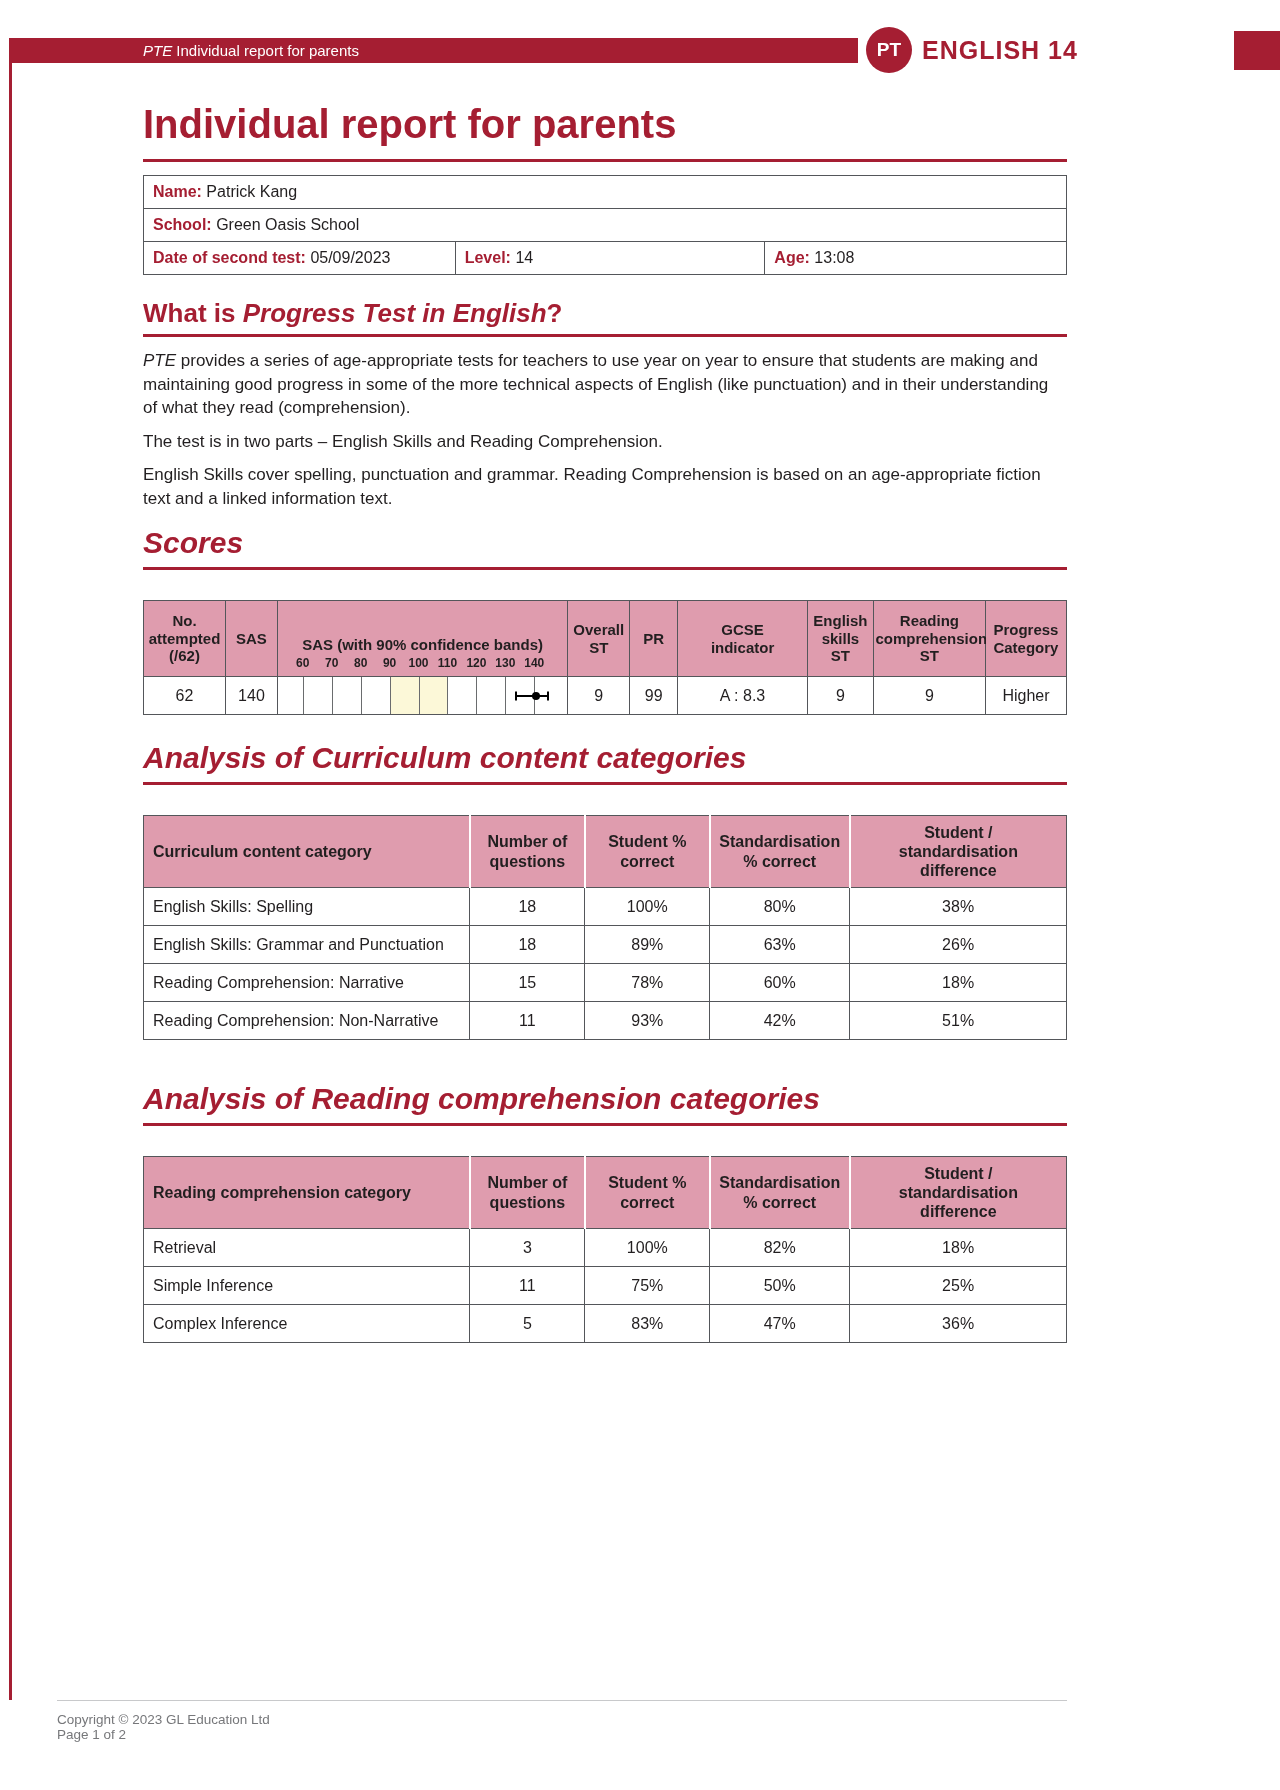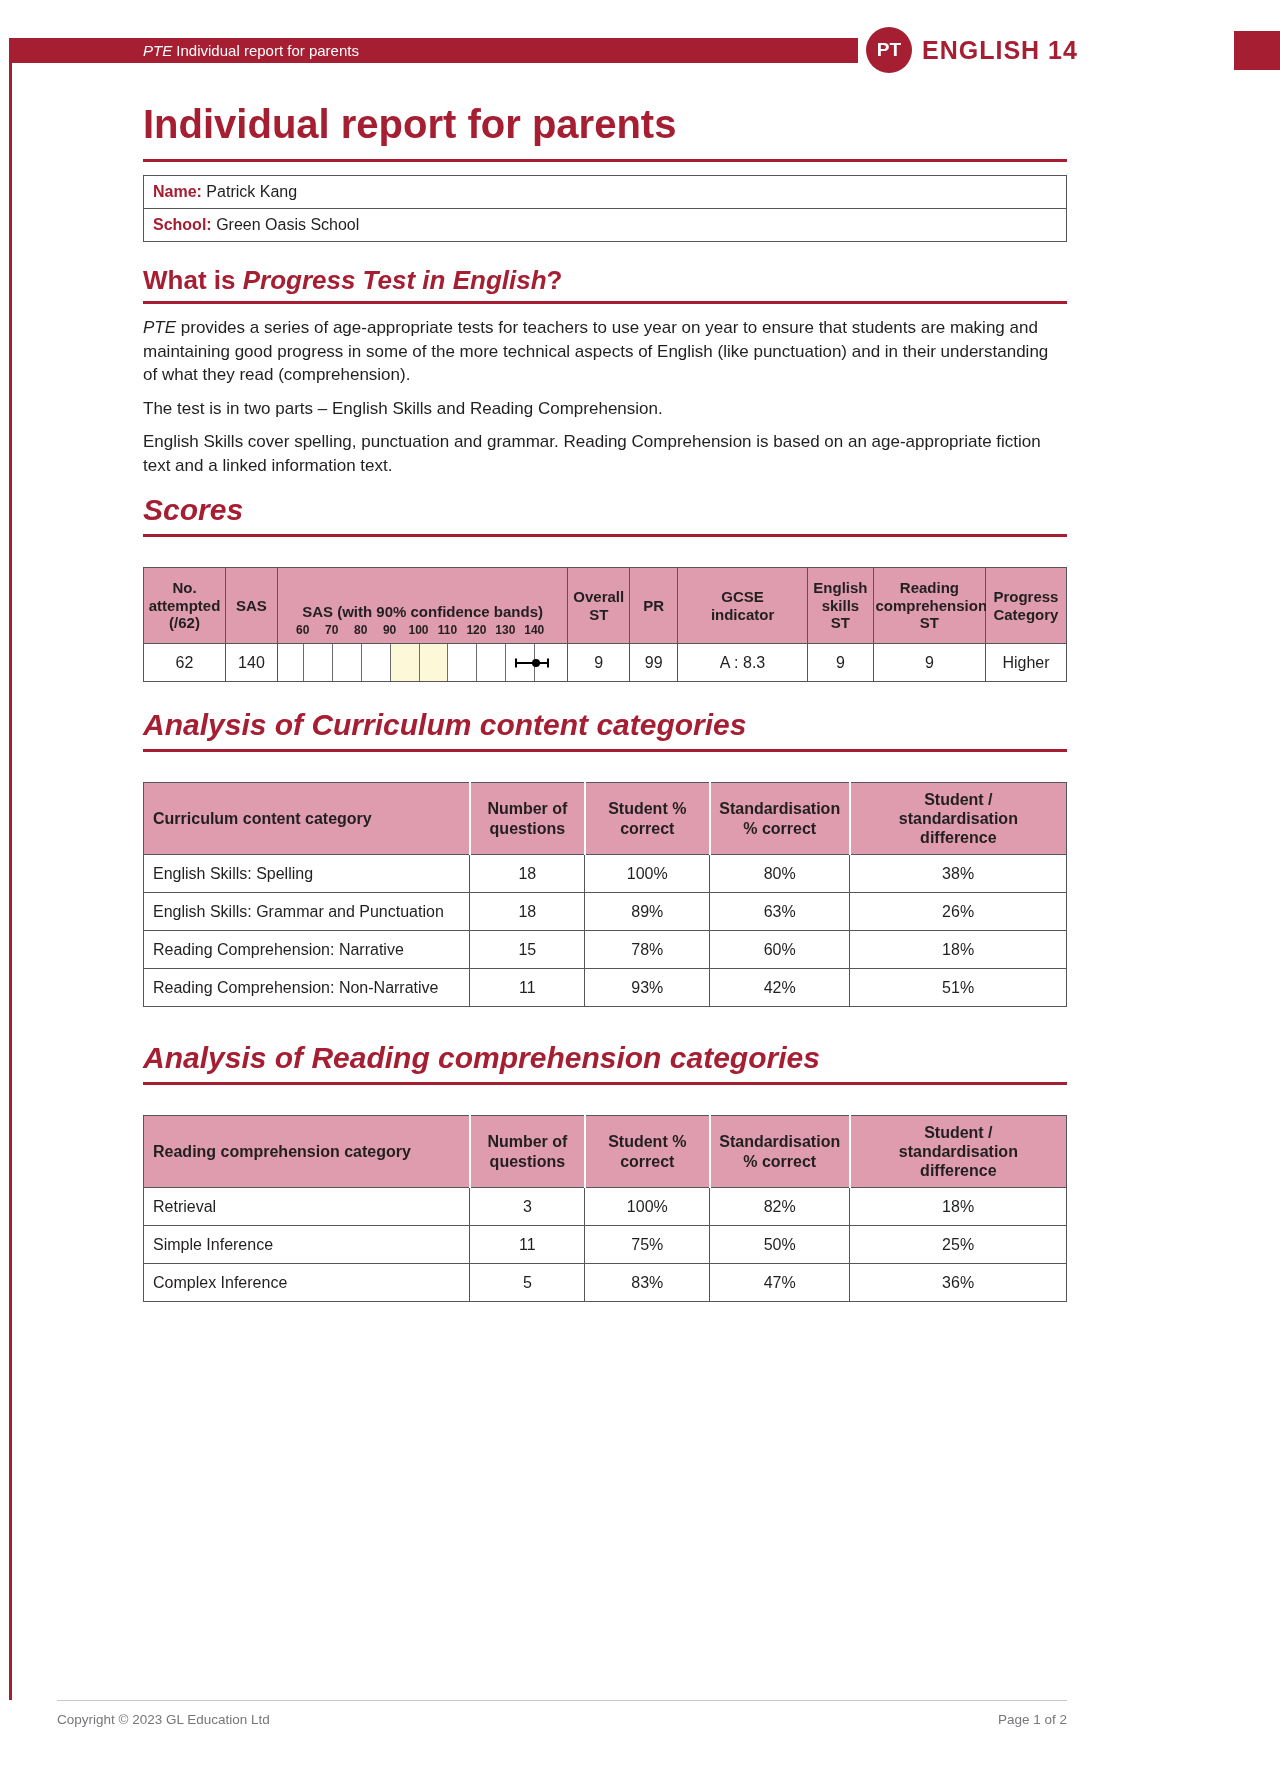--- a/index.html
+++ b/index.html
@@ -66,21 +66,21 @@
   
   .analysis{margin-top:30px;width:924px;}
   .analysis th{background:var(--pink);border:1px solid var(--border);height:72px;font-size:16px;font-weight:bold;
     line-height:1.2;vertical-align:middle;text-align:center;}
   .analysis th + th{border-left:2px solid #fff;}
   .analysis th.cat-th{text-align:left;padding-left:9px;}
   .analysis td{border:1px solid var(--border);height:38px;font-size:16px;text-align:center;vertical-align:middle;}
   .analysis td.cat{text-align:left;padding-left:9px;}
   
   .footer{position:absolute;left:57px;top:1700px;width:1010px;border-top:1px solid #c8c9cb;
-    padding-top:11px;display:flex;justify-content:space-between;font-size:13.5px;color:var(--footer-gray);}
+    padding-top:11px;display:flex;justify-content:space-between;font-size:13.5px;color:var(--footer-gray);flex-direction:column;}
 </style>
 </head>
 <body>
 
 <div class="left-rule"></div>
 <div class="topbar">
   <div class="topbar-text">
     <span class="it">PTE</span><span> Individual report for parents</span>
   </div>
 </div>
@@ -100,20 +100,25 @@
         <col style="width:312px">
         <col style="width:310px">
         <col style="width:302px">
       </colgroup>
     <tbody>
         <tr>
       <td colspan="3"><span class="lbl">Name:</span> <span>Patrick Kang</span></td>
     </tr>
     <tr>
       <td colspan="3"><span class="lbl">School:</span> <span>Green Oasis School</span></td>
+    </tr>
+    <tr>
+      <td><span class="lbl">Date of second test:</span> <span>05/09/2023</span></td>
+      <td><span class="lbl">Level:</span> <span>14</span></td>
+      <td><span class="lbl">Age:</span> <span>13:08</span></td>
     </tr>
   </tbody>
     </table>
 
   <div class="about-heading">
     <span>What is </span><span class="it">Progress Test in English</span><span>?</span>
   </div>
   <div class="rule heading-rule"></div>
   <p class="para">
     <span class="it">PTE</span><span> provides a series of age-appropriate tests for teachers to use year on year to ensure that students are making and maintaining good progress in some of the more technical aspects of English (like punctuation) and in their understanding of what they read (comprehension).</span>
@@ -259,21 +264,21 @@
     <tr>
       <td class="cat">Reading Comprehension: Non-Narrative</td>
       <td>11</td>
       <td>93%</td>
       <td>42%</td>
       <td>51%</td>
     </tr>
   </tbody>
     </table>
 
-  <div class="script-heading" style="margin-top:32px">Analysis of Reading comprehension categories</div>
+  <div class="script-heading" style="margin-top:40px">Analysis of Reading comprehension categories</div>
   <div class="rule heading-rule"></div>
 
   <table class="analysis">
     <colgroup>
         <col style="width:327px">
         <col style="width:115px">
         <col style="width:125px">
         <col style="width:140px">
         <col style="width:217px">
       </colgroup>

